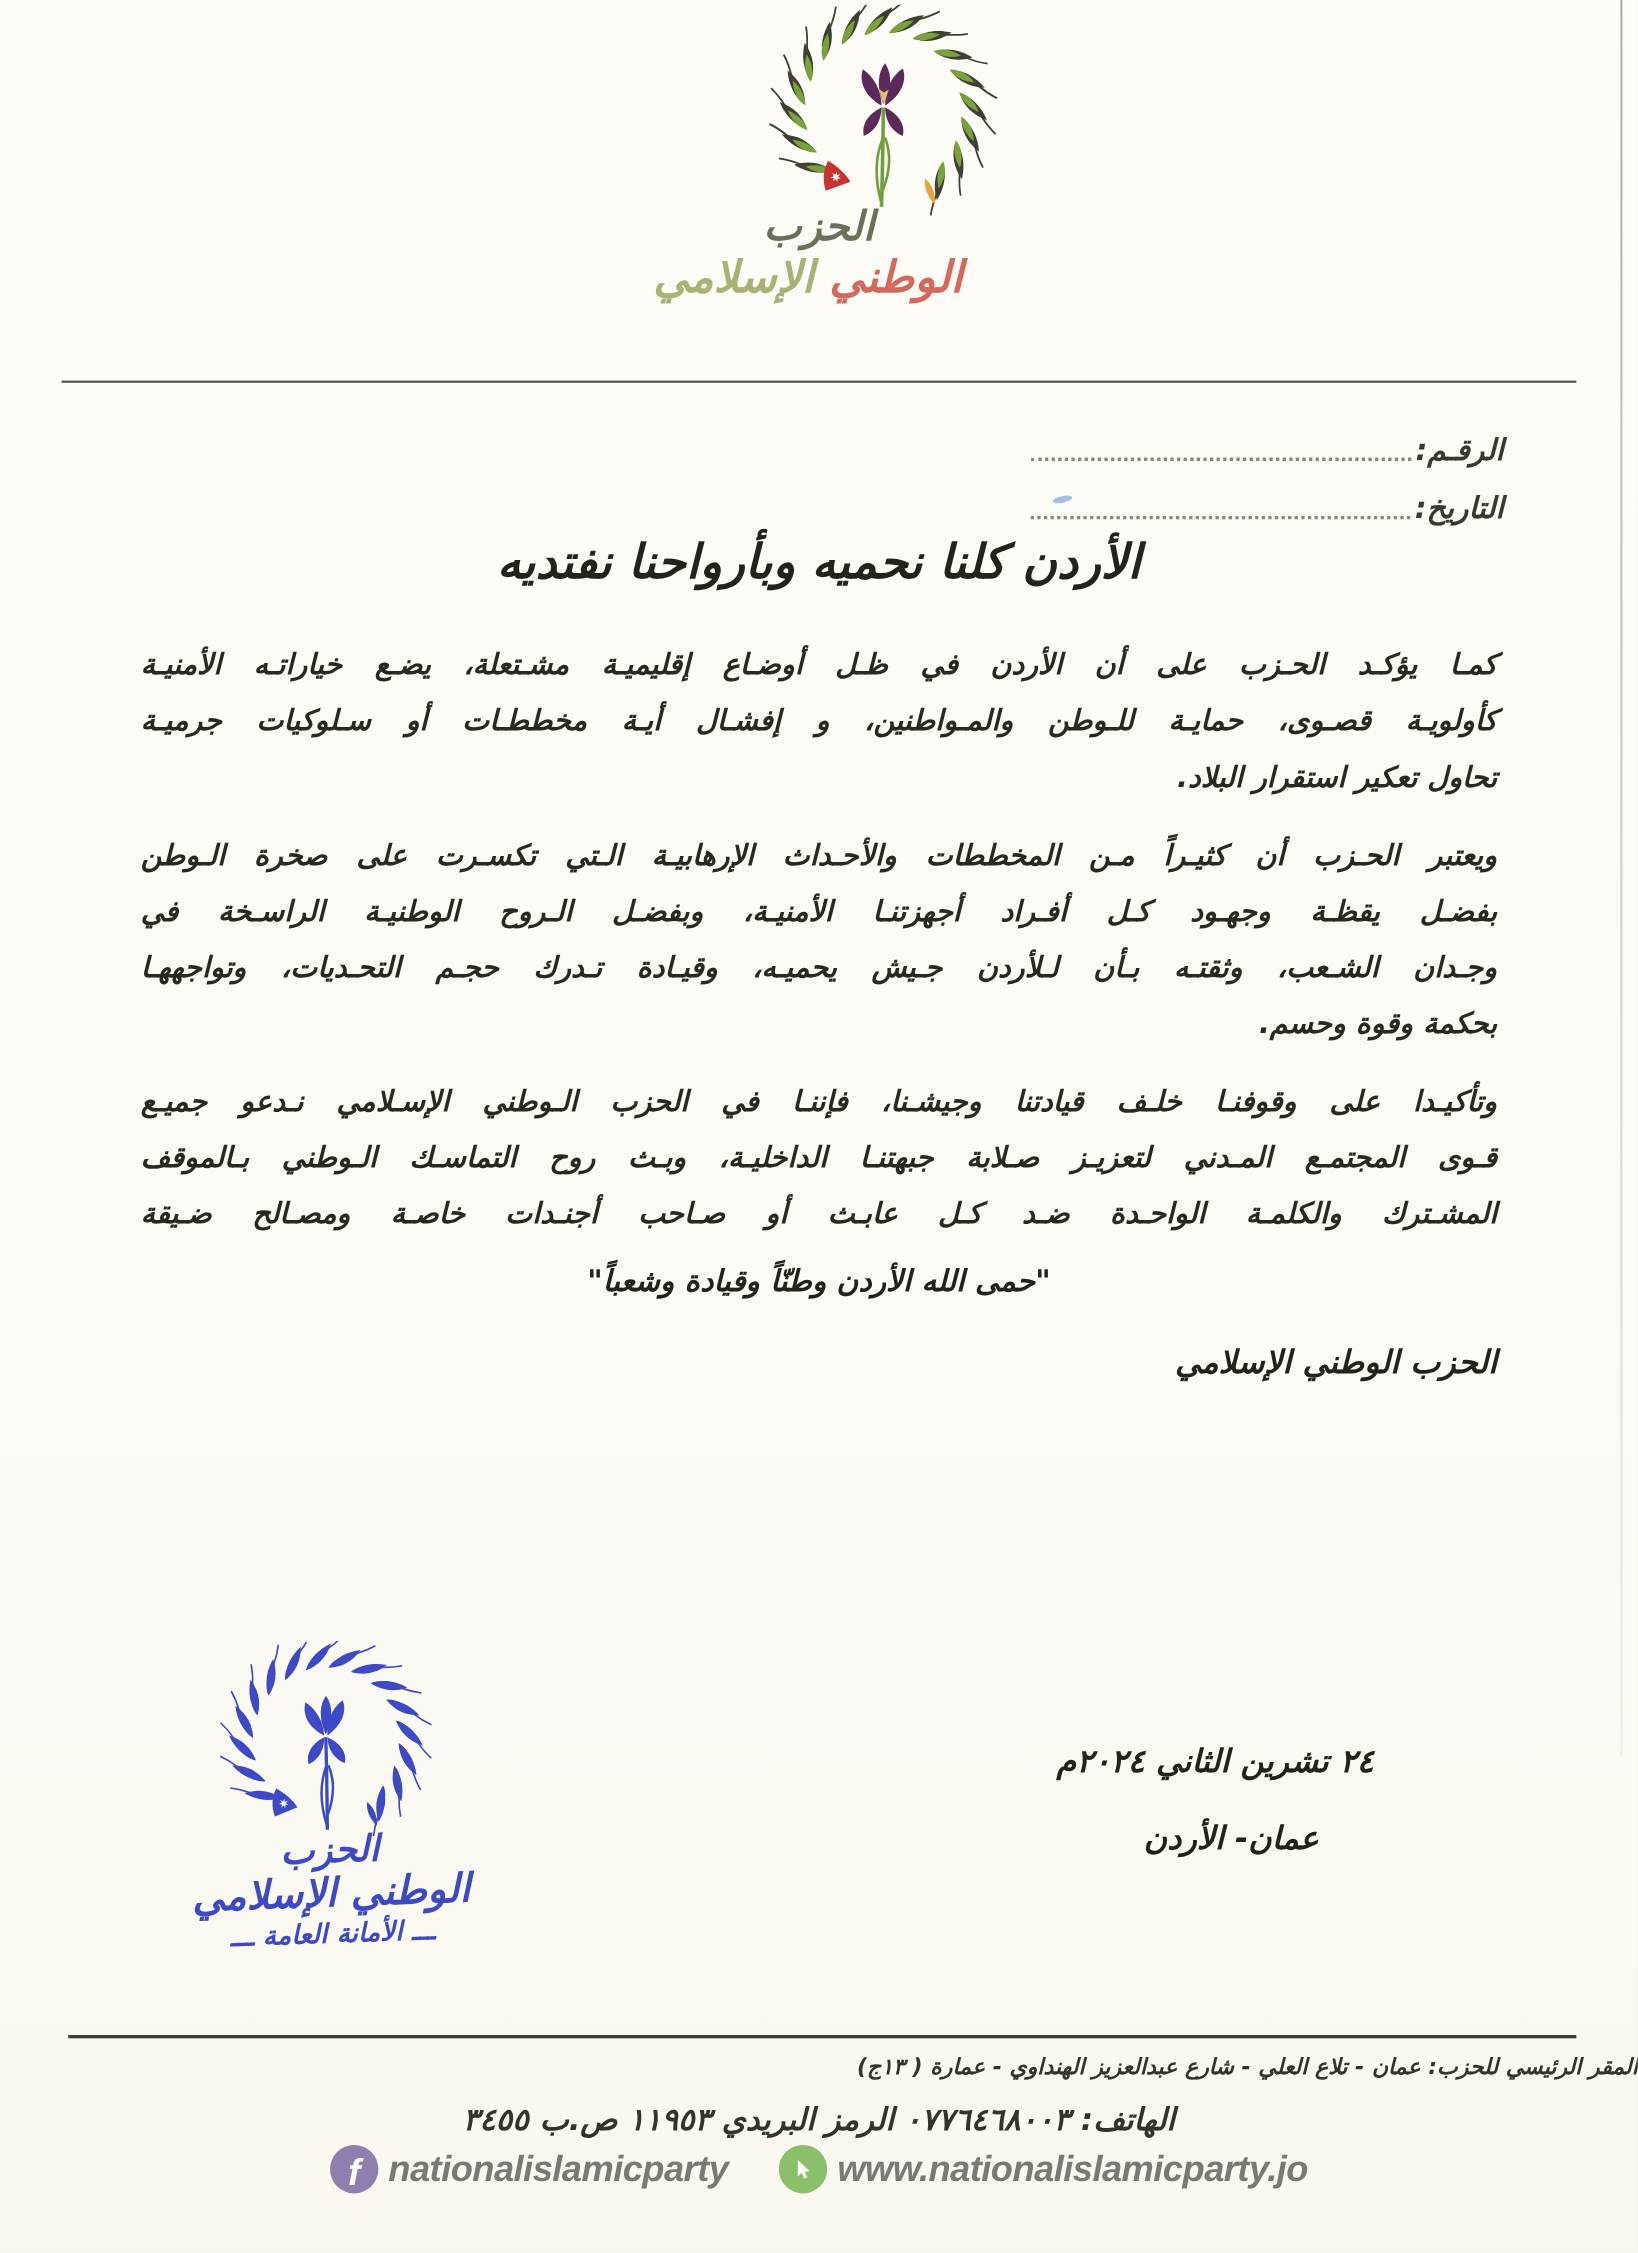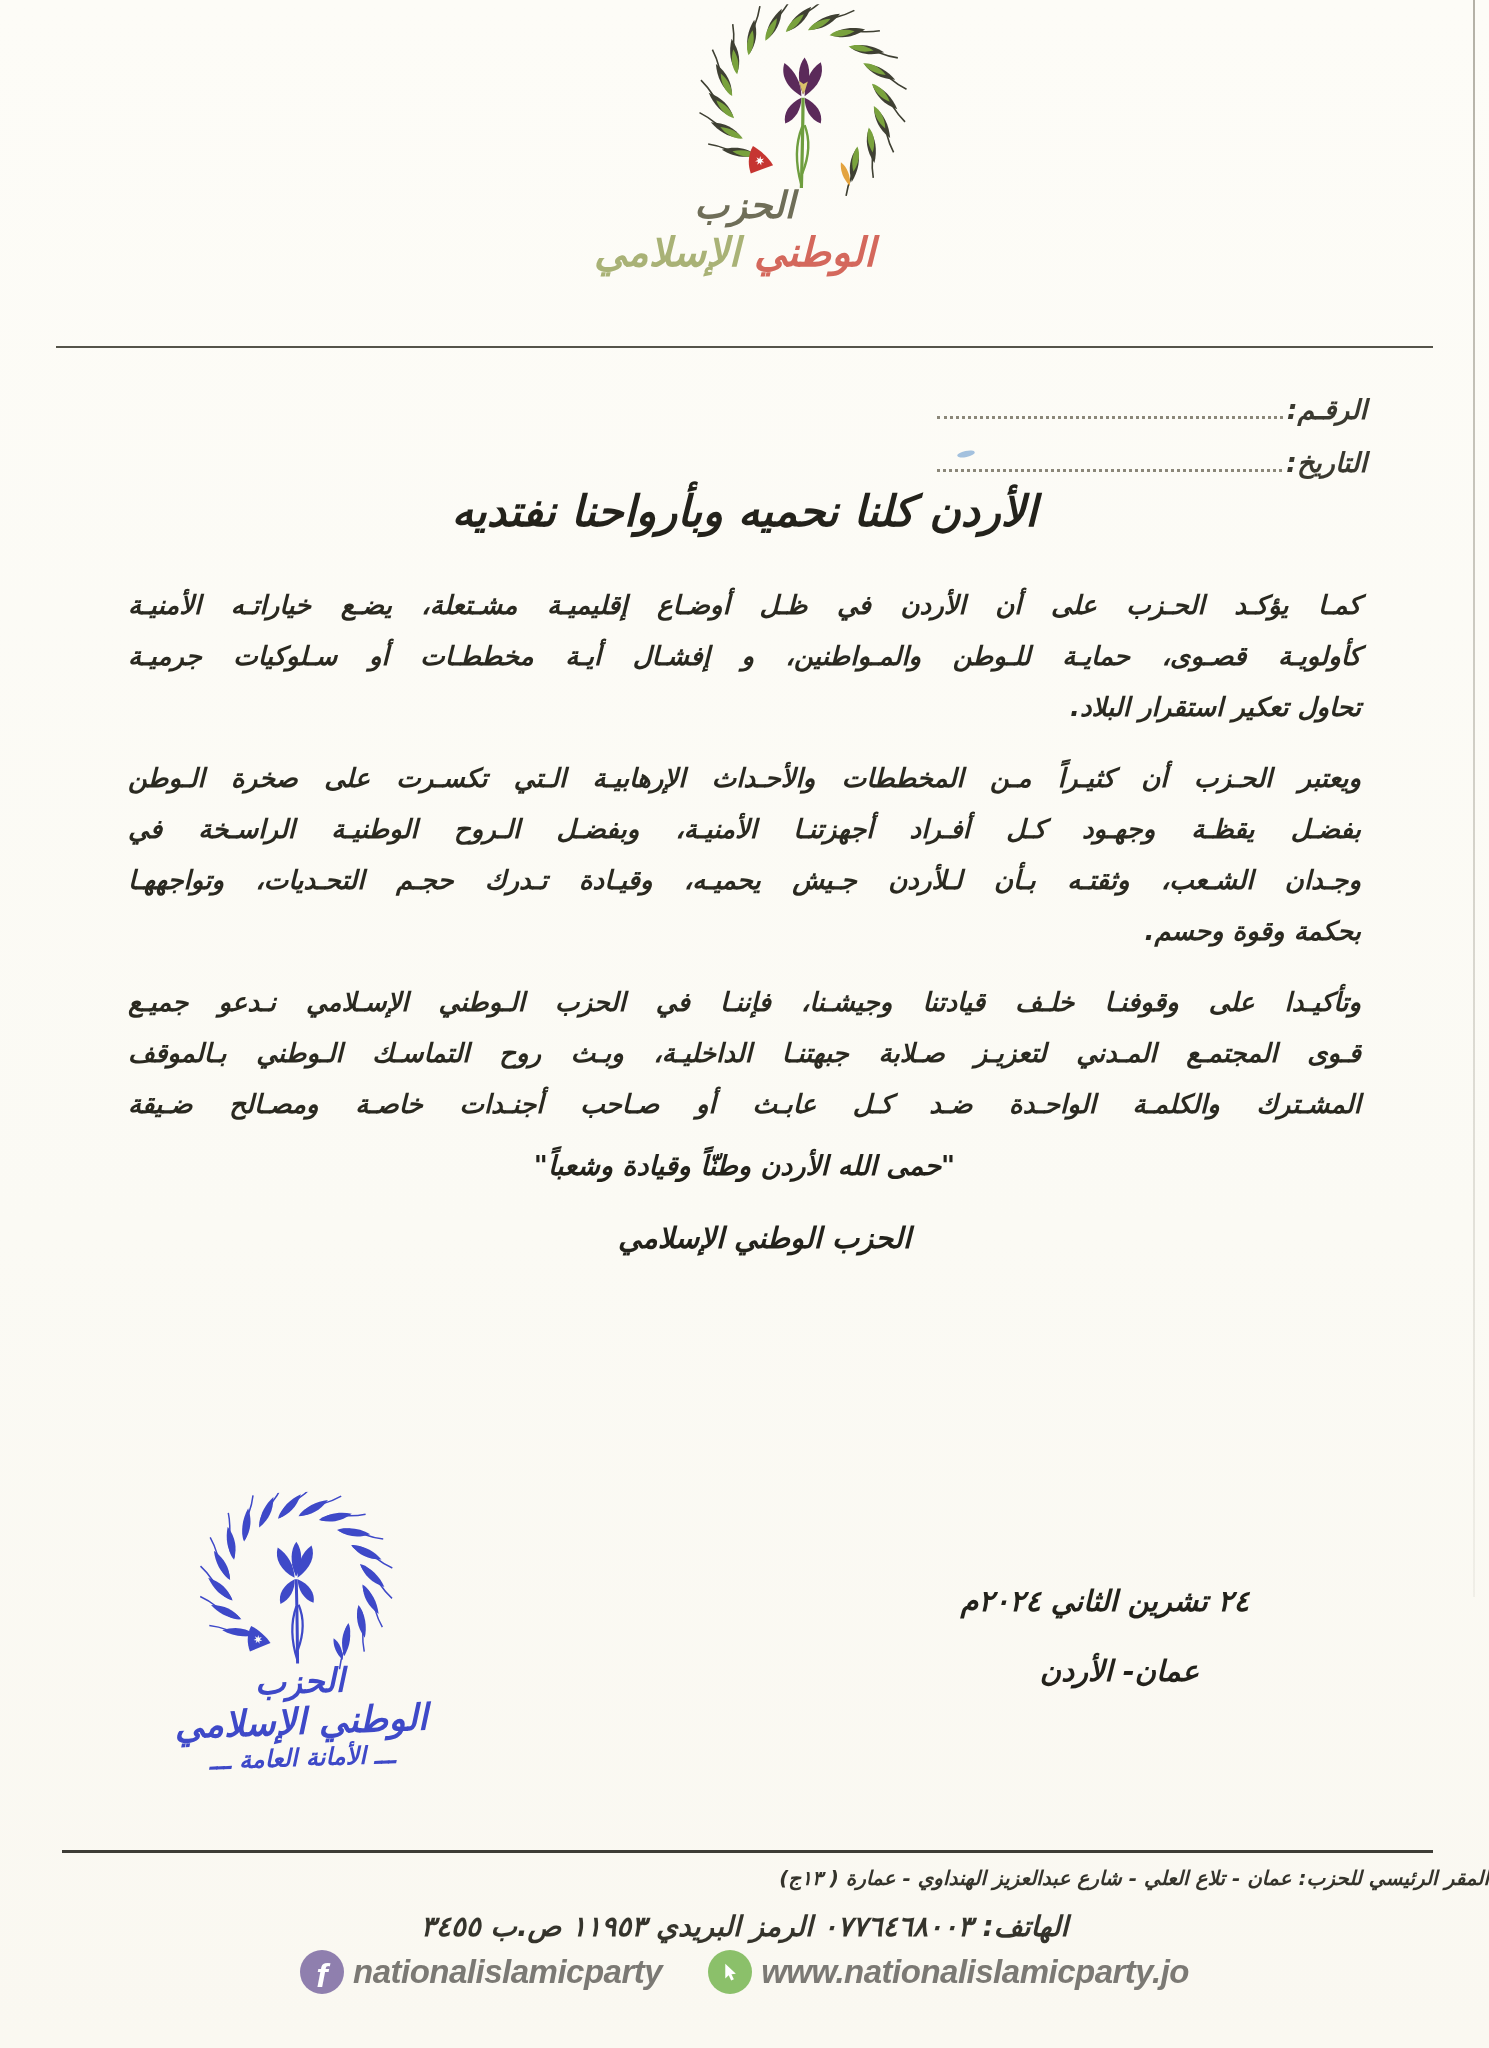--- a/index.html
+++ b/index.html
@@ -29,21 +29,21 @@
   
   .doc-title{position:absolute;top:486px;left:0;right:0;text-align:center;
     font-size:43px;font-weight:bold;color:#23221b;}
   .body-text{position:absolute;top:580px;right:128px;left:128px;}
   .para{margin:0 0 20px 0;}
   .pline{font-size:26px;font-weight:bold;line-height:51px;
     text-align:justify;text-align-last:justify;text-justify:inter-word;color:#2a2920;}
   .pline.last{text-align-last:right;}
   .pline.indent{padding-right:36px;}
   .quote-line{font-size:27px;font-weight:bold;text-align:center;margin-top:6px;color:#23221b;}
-  .signature{font-size:29px;font-weight:bold;text-align:center;padding-left:40px;margin-top:40px;color:#23221b;}
+  .signature{font-size:29px;font-weight:bold;text-align:right;padding-left:40px;margin-top:40px;color:#23221b;}
   
   .stamp{position:absolute;left:148px;top:1492px;width:300px;text-align:center;
     transform:rotate(-2deg);opacity:.96;}
   .stamp-svg{width:226px;height:188px;}
   .stamp *{color:var(--stamp_blue,#3742c7);}
   .stamp-l1{font-size:33px;font-weight:bold;color:var(--stamp_blue,#3742c7);margin-top:-22px;}
   .stamp-l2{font-size:36px;font-weight:bold;color:var(--stamp_blue,#3742c7);margin-top:0px;}
   .stamp-l3{font-size:24px;font-weight:bold;color:var(--stamp_blue,#3742c7);margin-top:2px;}
   .stamp-colors{--awn:var(--stamp_blue,#3742c7);--leaf:var(--stamp_blue,#3742c7);
     --flag:var(--stamp_blue,#3742c7);--star:#fbfaf4;--petal:var(--stamp_blue,#3742c7);

